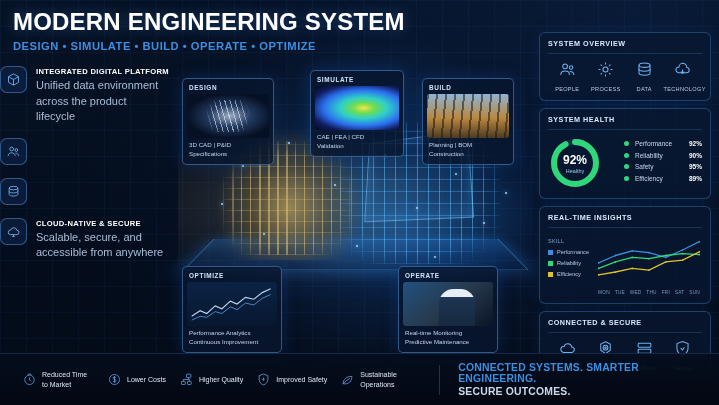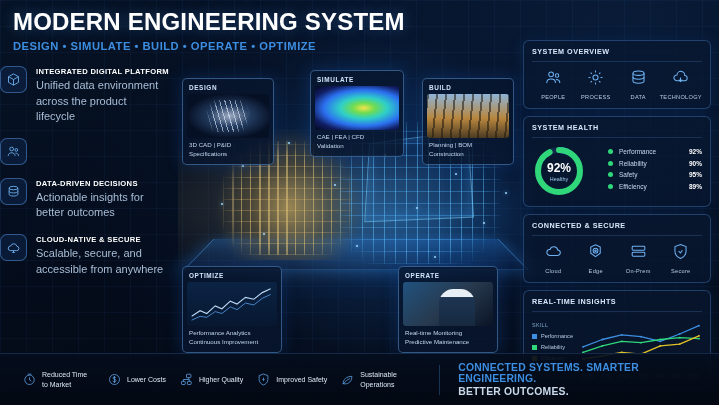--- a/index.html
+++ b/index.html
@@ -141,21 +141,21 @@
   }
   #card-operate .card-media:after {
     content:""; position:absolute; left:40%; top:16%; width:40%; height:84%;
     border-radius:40% 40% 0 0;
     background:linear-gradient(180deg, #e8eef5 0%, #e8eef5 22%, #1d3553 23%, #16293f 100%);
   }
   .mini-chart { position:absolute; inset:3px; }
   .mini-chart svg { width:100%; height:100%; }
 
   
-  .rail { position:absolute; right:8px; top:40px; width:188px; }
+  .rail { position:absolute; right:8px; top:32px; width:172px; }
   .panel {
     border:1px solid rgba(72,130,200,.40); border-radius:6px;
     background:rgba(9,24,48,.72); margin-bottom:7px; padding:6px 8px 8px 8px;
     box-shadow:0 0 14px rgba(14,52,110,.30);
   }
   .panel-title {
     font-size:7.2px; font-weight:bold; letter-spacing:.5px; color:#d9e8fb;
     padding-bottom:5px; border-bottom:1px solid rgba(72,130,200,.26); margin-bottom:6px;
   }
   .quad { display:flex; justify-content:space-between; }
@@ -241,24 +241,20 @@
   </div>
 
 
   <div class="feature">
     <div class="f-icon">
       <svg viewBox="0 0 24 24">
           <ellipse cx="12" cy="6.5" rx="7" ry="2.8"></ellipse>
           <path d="M5 6.5v5c0 1.5 3.1 2.8 7 2.8s7-1.3 7-2.8v-5"></path>
           <path d="M5 11.5v5c0 1.5 3.1 2.8 7 2.8s7-1.3 7-2.8v-5"></path>
         </svg>
-    </div>
-    <div class="f-txt">
-      <div class="f-title">DATA-DRIVEN DECISIONS</div>
-      <div class="f-desc">Actionable insights for better outcomes</div>
     </div>
   </div>
 
   <div class="feature">
     <div class="f-icon">
       <svg viewBox="0 0 24 24">
           <path d="M7 17h10a3.5 3.5 0 0 0 .3-7A5 5 0 0 0 7.6 9.6 3.7 3.7 0 0 0 7 17z"></path>
           <path d="M12 17v3M10 20h4"></path>
         </svg>
     </div>
@@ -403,54 +399,20 @@
         <div class="metric">
           <div class="dot"></div>
           <div class="metric-name">Safety</div>
           <div class="metric-val">95%</div>
         </div>
         <div class="metric">
           <div class="dot"></div>
           <div class="metric-name">Efficiency</div>
           <div class="metric-val">89%</div>
         </div>
-      </div>
-    </div>
-  </div>
-
-  <div class="panel">
-    <div class="panel-title">CONNECTED &amp; SECURE</div>
-    <div class="quad">
-      <div class="quad-item">
-        <svg viewBox="0 0 24 24">
-            <path d="M7 17h10a3.5 3.5 0 0 0 .3-7A5 5 0 0 0 7.6 9.6 3.7 3.7 0 0 0 7 17z"></path>
-          </svg>
-        <div class="quad-label">Cloud</div>
-      </div>
-      <div class="quad-item">
-        <svg viewBox="0 0 24 24">
-            <path d="M12 3.5l6 3v7.6l-6 4.4-6-4.4V6.5z"></path>
-            <circle cx="12" cy="11" r="3"></circle>
-            <circle cx="12" cy="11" r="1"></circle>
-          </svg>
-        <div class="quad-label">Edge</div>
-      </div>
-      <div class="quad-item">
-        <svg viewBox="0 0 24 24">
-            <rect x="4" y="5.5" width="16" height="5" rx="1.2"></rect>
-            <rect x="4" y="13" width="16" height="5" rx="1.2"></rect>
-          </svg>
-        <div class="quad-label">On-Prem</div>
-      </div>
-      <div class="quad-item">
-        <svg viewBox="0 0 24 24">
-            <path d="M12 3.2l7 2.6v6c0 4.3-3 7.3-7 9-4-1.7-7-4.7-7-9v-6z"></path>
-            <path d="M9.6 11.4L12 13.8l2.4-3.4"></path>
-          </svg>
-        <div class="quad-label">Secure</div>
       </div>
     </div>
   </div>
 
   <div class="panel">
     <div class="panel-title">REAL-TIME INSIGHTS</div>
     <div class="insights">
       <div class="legend">
         <div class="legend-head">SKILL</div>
         <div class="legend-row">
@@ -501,20 +463,54 @@
             <span>WED</span>
             <span>THU</span>
             <span>FRI</span>
             <span>SAT</span>
             <span>SUN</span>
           </div>
       </div>
     </div>
   </div>
 
+  <div class="panel">
+    <div class="panel-title">CONNECTED &amp; SECURE</div>
+    <div class="quad">
+      <div class="quad-item">
+        <svg viewBox="0 0 24 24">
+            <path d="M7 17h10a3.5 3.5 0 0 0 .3-7A5 5 0 0 0 7.6 9.6 3.7 3.7 0 0 0 7 17z"></path>
+          </svg>
+        <div class="quad-label">Cloud</div>
+      </div>
+      <div class="quad-item">
+        <svg viewBox="0 0 24 24">
+            <path d="M12 3.5l6 3v7.6l-6 4.4-6-4.4V6.5z"></path>
+            <circle cx="12" cy="11" r="3"></circle>
+            <circle cx="12" cy="11" r="1"></circle>
+          </svg>
+        <div class="quad-label">Edge</div>
+      </div>
+      <div class="quad-item">
+        <svg viewBox="0 0 24 24">
+            <rect x="4" y="5.5" width="16" height="5" rx="1.2"></rect>
+            <rect x="4" y="13" width="16" height="5" rx="1.2"></rect>
+          </svg>
+        <div class="quad-label">On-Prem</div>
+      </div>
+      <div class="quad-item">
+        <svg viewBox="0 0 24 24">
+            <path d="M12 3.2l7 2.6v6c0 4.3-3 7.3-7 9-4-1.7-7-4.7-7-9v-6z"></path>
+            <path d="M9.6 11.4L12 13.8l2.4-3.4"></path>
+          </svg>
+        <div class="quad-label">Secure</div>
+      </div>
+    </div>
+  </div>
+
 </div>
 
 <div class="bottom">
   <div class="benefits">
     <div class="benefit">
       <svg viewBox="0 0 24 24">
           <circle cx="12" cy="12.5" r="7.5"></circle>
           <path d="M12 8.5v4.2l2.8 1.8M9 3.5h6"></path>
         </svg>
       <span>Reduced Time to Market</span>
@@ -546,15 +542,15 @@
       <svg viewBox="0 0 24 24">
           <path d="M5 19c0-7 5-12 14-12 0 8-5 12-11 12-1.4 0-2.3-.3-3-.6z"></path>
           <path d="M5 19.5c3-4.5 7-7.5 11-9"></path>
         </svg>
       <span>Sustainable Operations</span>
     </div>
     <div class="divider"></div>
   </div>
   <div class="tagline">
     <div class="tag1">CONNECTED SYSTEMS. SMARTER ENGINEERING.</div>
-    <div class="tag2">BETTER OUTCOMES.</div>
+    <div class="tag2">SECURE OUTCOMES.</div>
   </div>
 </div>
 
 </body></html>

